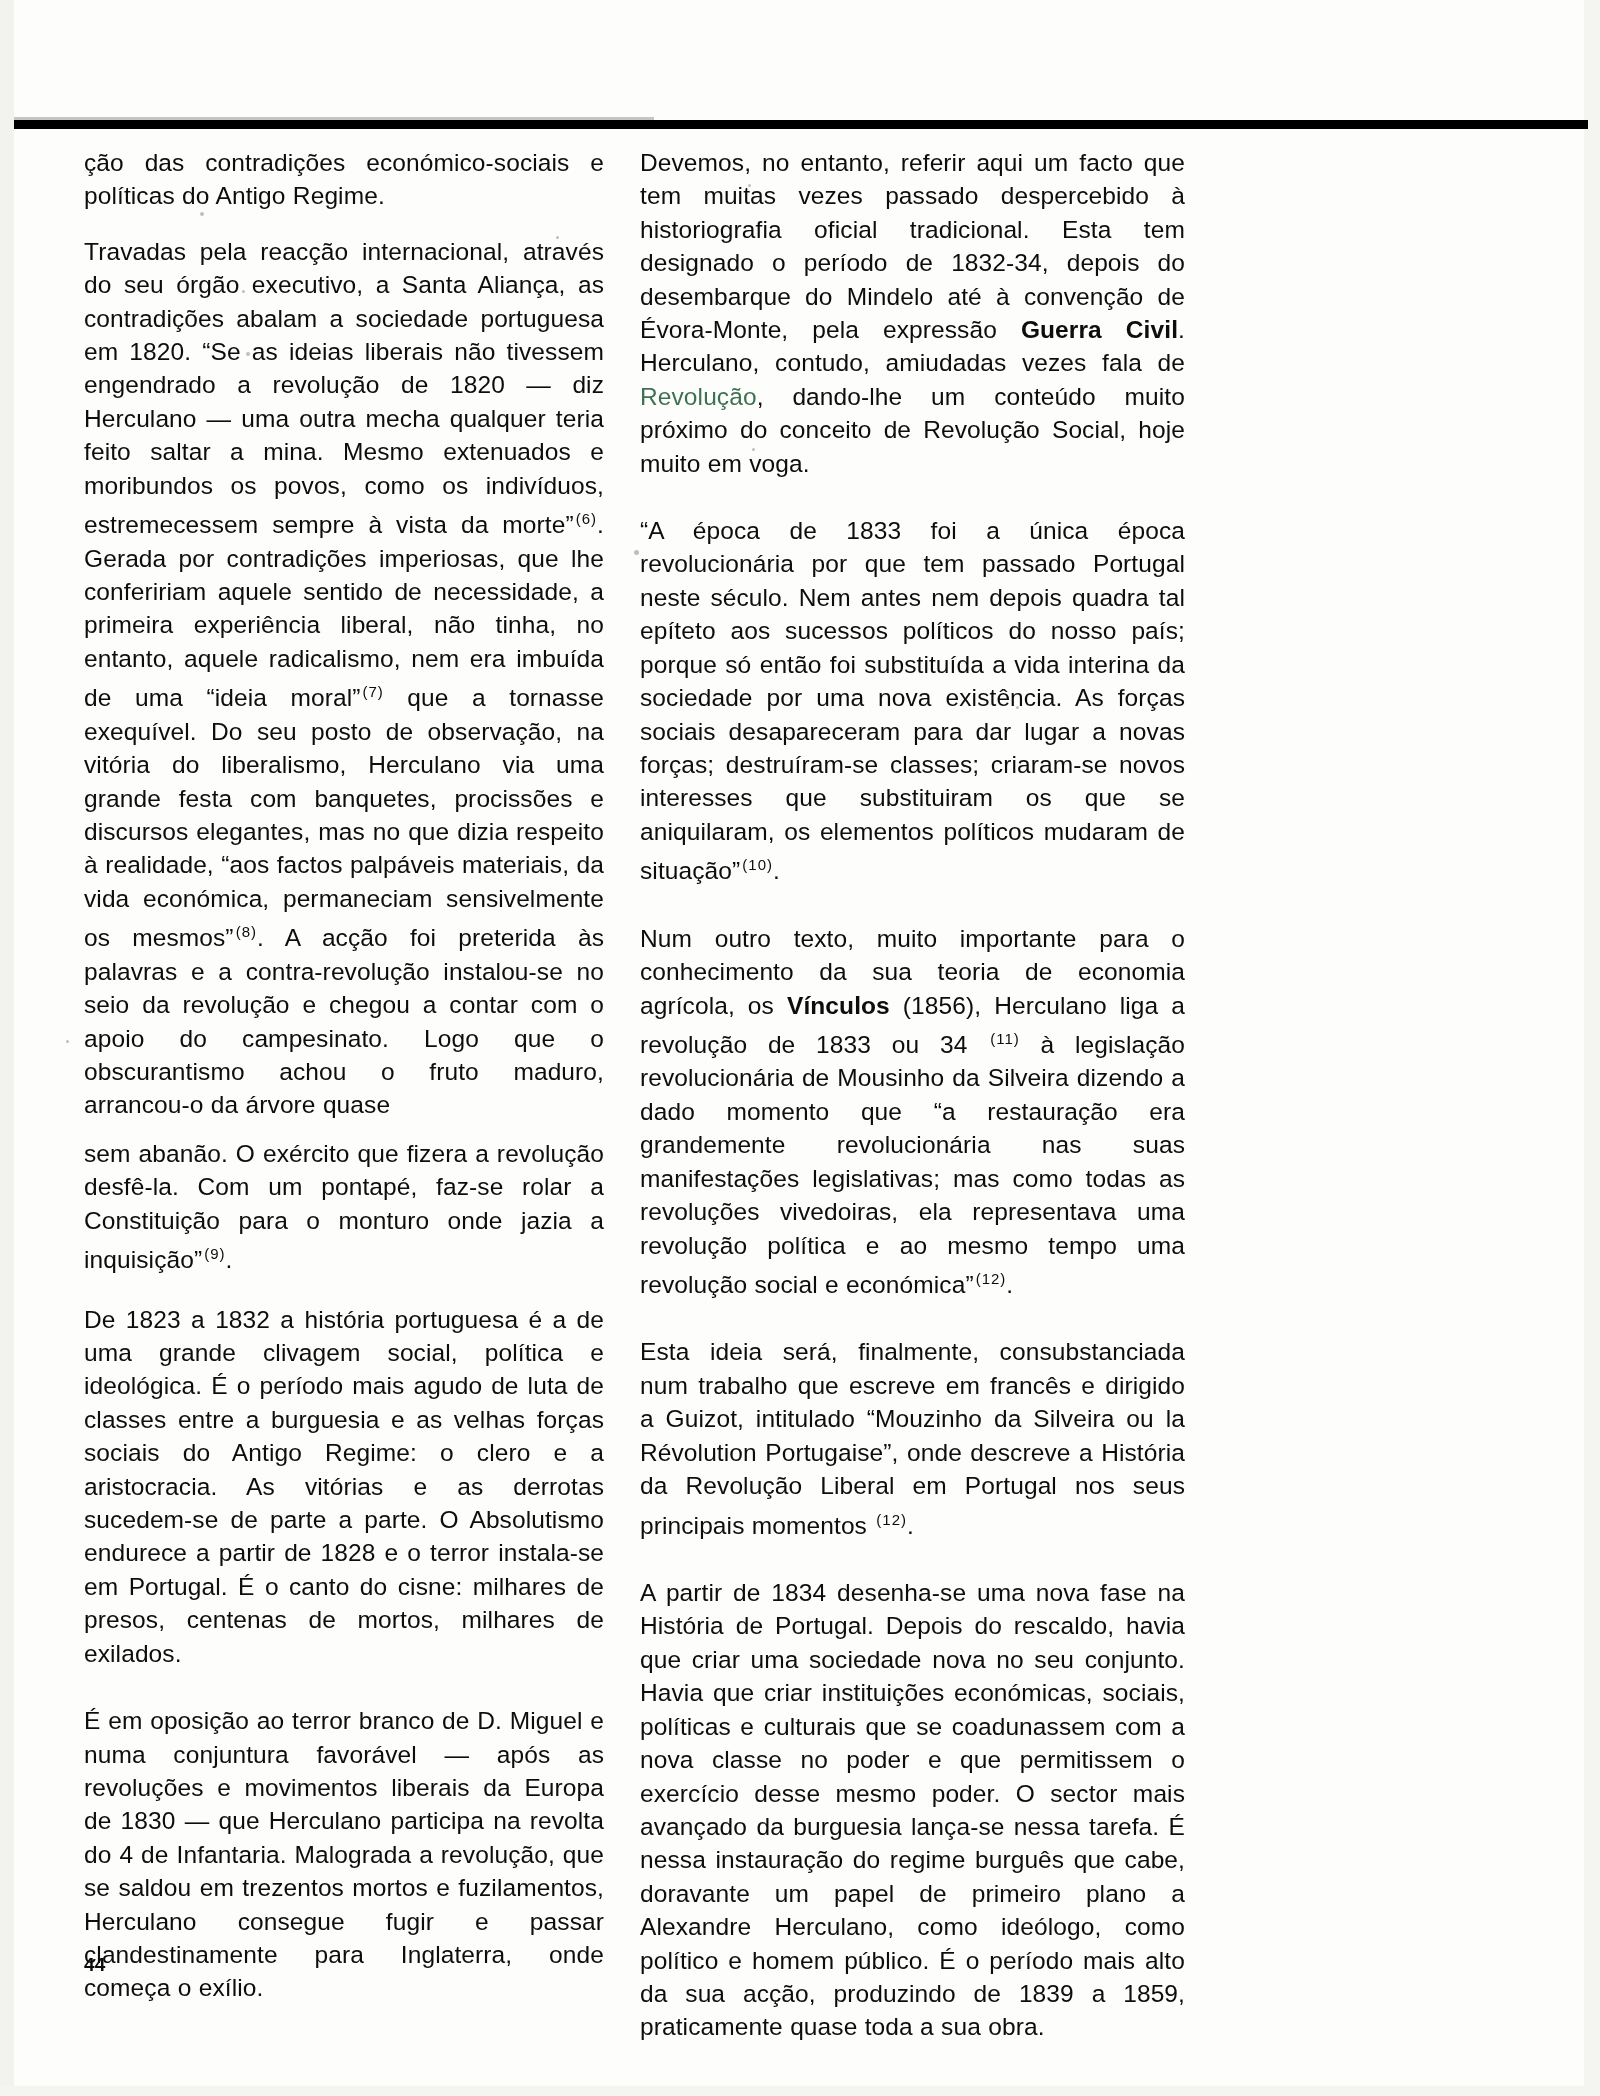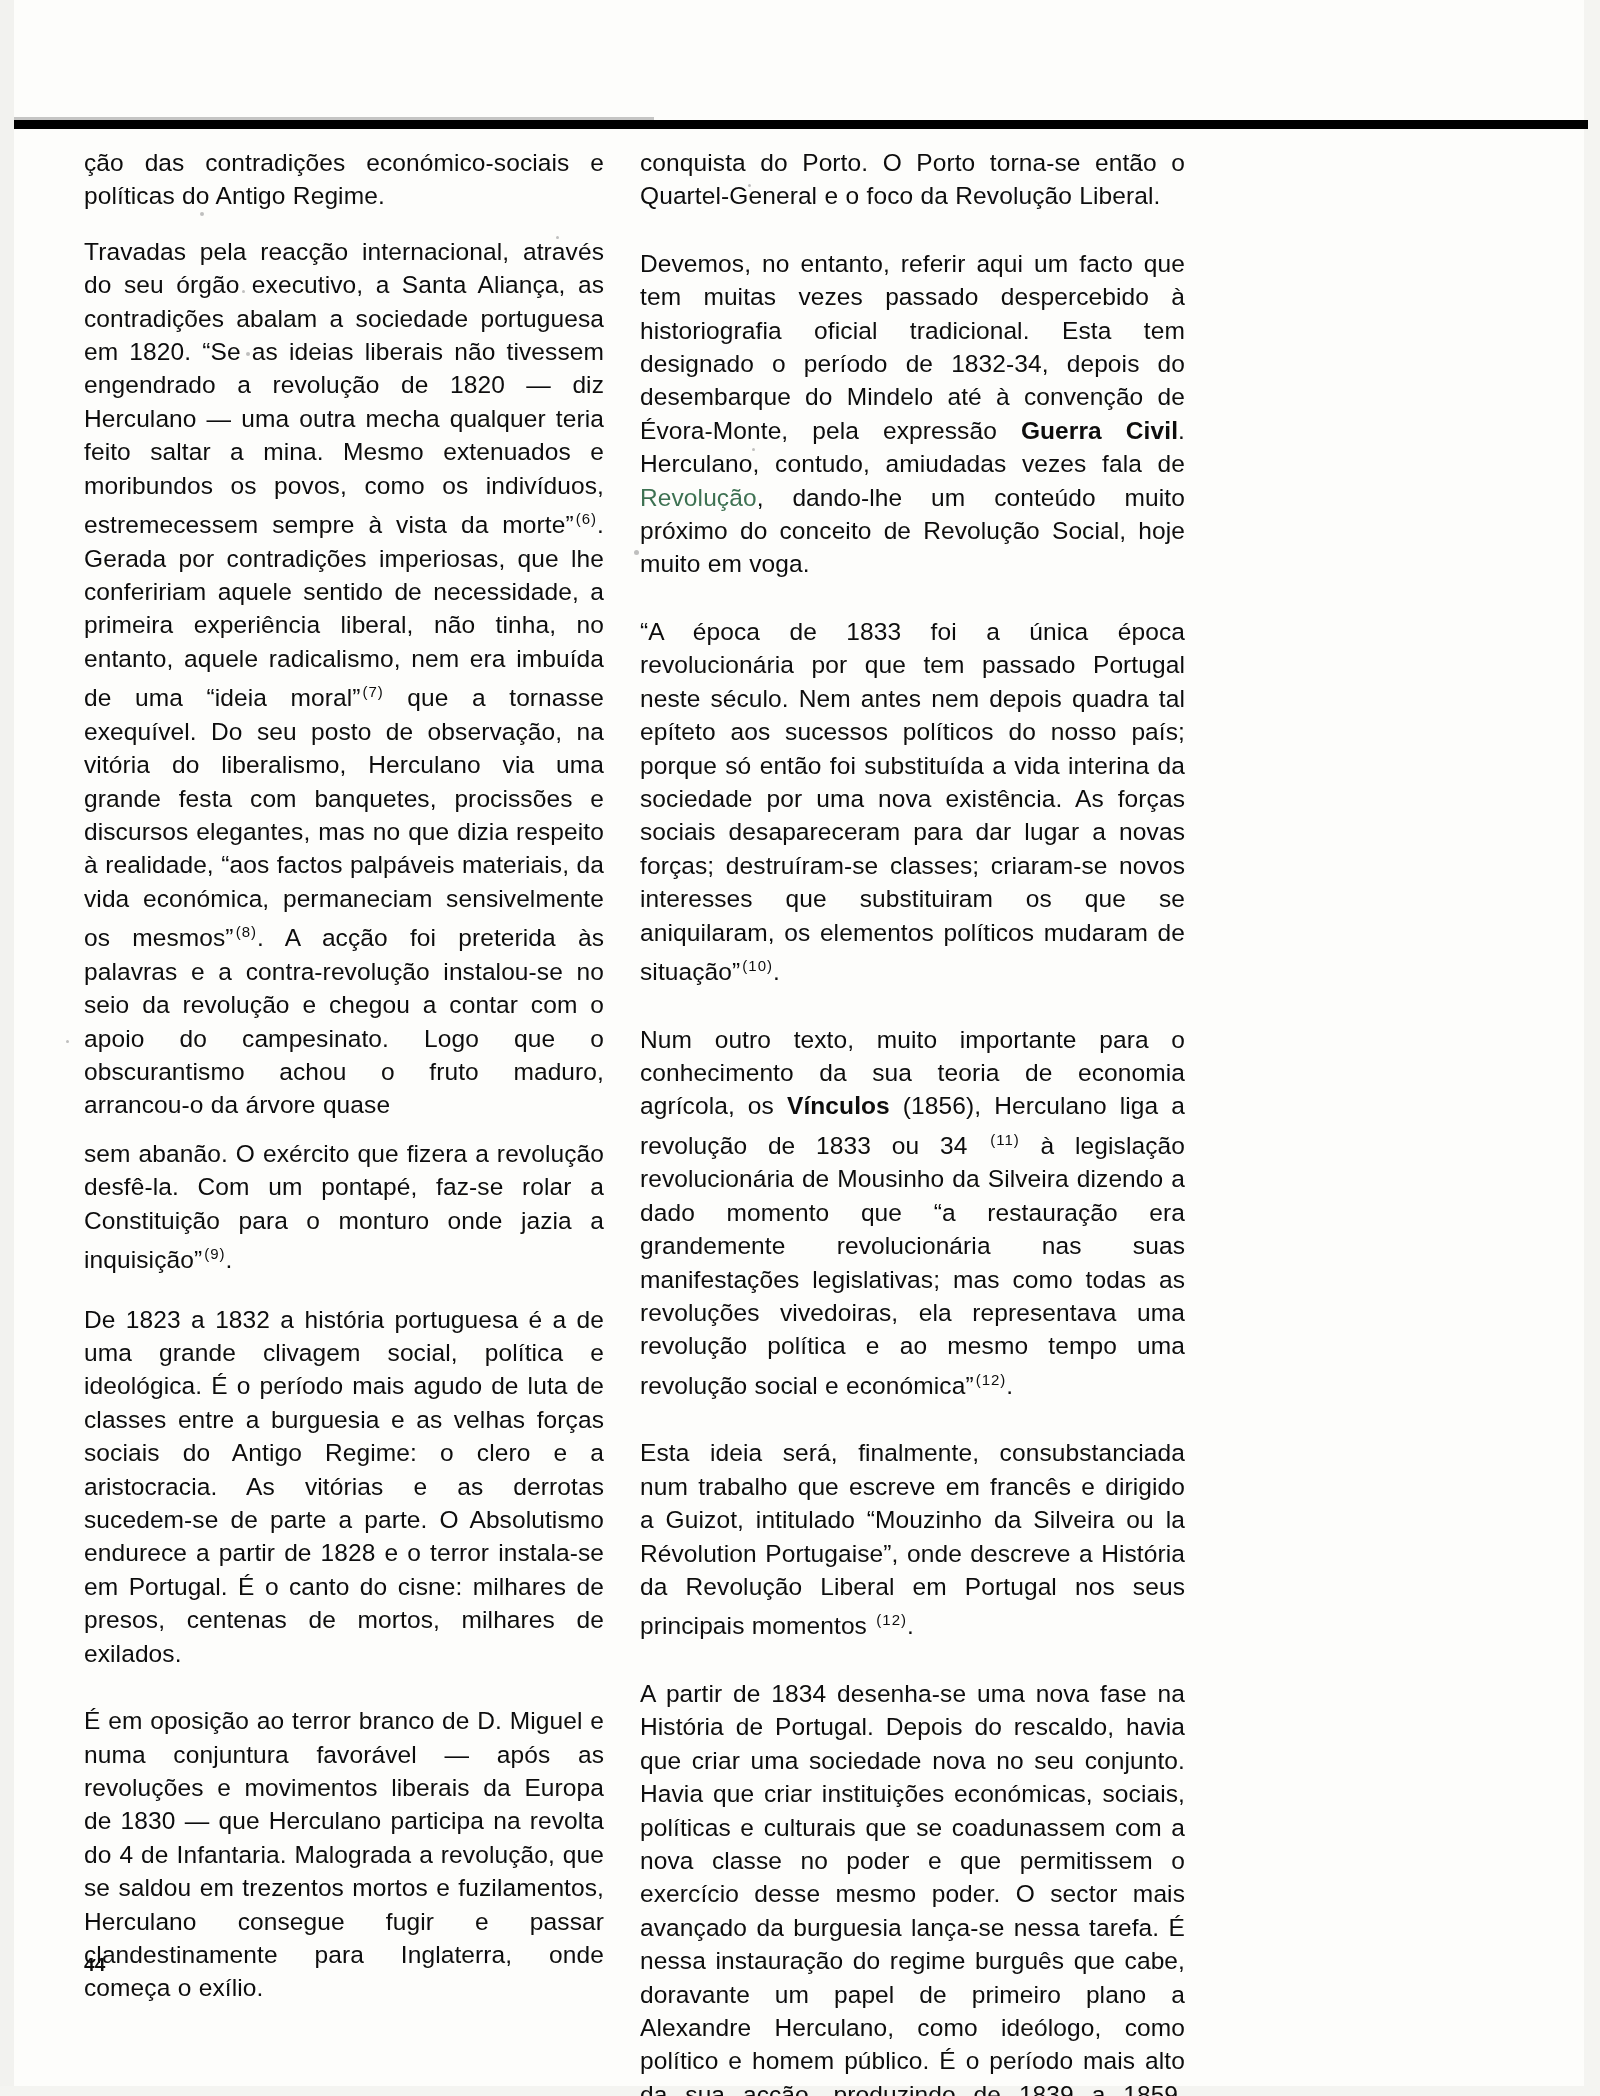--- a/index.html
+++ b/index.html
@@ -165,21 +165,20 @@
 
       <p class="para nogap" id="p1a">Travadas pela reacção internacional, através do seu órgão executivo, a Santa Aliança, as contradições abalam a sociedade portuguesa em 1820. “Se as ideias liberais não tivessem engendrado a revolução de 1820 — diz Herculano — uma outra mecha qualquer teria feito saltar a mina. Mesmo extenuados e moribundos os povos, como os indivíduos, estremecessem sempre à vista da morte”<sup class="fn">(6)</sup>. Gerada por contradições imperiosas, que lhe confeririam aquele sentido de necessidade, a primeira experiência liberal, não tinha, no entanto, aquele radicalismo, nem era imbuída de uma “ideia moral”<sup class="fn">(7)</sup> que a tornasse exequível. Do seu posto de observação, na vitória do liberalismo, Herculano via uma grande festa com banquetes, procissões e discursos elegantes, mas no que dizia respeito à realidade, “aos factos palpáveis materiais, da vida económica, permaneciam sensivelmente os mesmos”<sup class="fn">(8)</sup>. A acção foi preterida às palavras e a contra-revolução instalou-se no seio da revolução e chegou a contar com o apoio do campesinato. Logo que o obscurantismo achou o fruto maduro, arrancou-o da árvore quase</p>
       <p class="para" id="p1b" style="margin-top:15px;">sem abanão. O exército que fizera a revolução desfê-la. Com um pontapé, faz-se rolar a Constituição para o monturo onde jazia a inquisição”<sup class="fn">(9)</sup>.</p>
       <p class="para loose" id="p2">De 1823 a 1832 a história portuguesa é a de uma grande clivagem social, política e ideológica. É o período mais agudo de luta de classes entre a burguesia e as velhas forças sociais do Antigo Regime: o clero e a aristocracia. As vitórias e as derrotas sucedem-se de parte a parte. O Absolutismo endurece a partir de 1828 e o terror instala-se em Portugal. É o canto do cisne: milhares de presos, centenas de mortos, milhares de exilados.</p>
       <p class="para loose" id="p3">É em oposição ao terror branco de D. Miguel e numa conjuntura favorável — após as revoluções e movimentos liberais da Europa de 1830 — que Herculano participa na revolta do 4 de Infantaria. Malograda a revolução, que se saldou em trezentos mortos e fuzilamentos, Herculano consegue fugir e passar clandestinamente para Inglaterra, onde começa o exílio.</p>
 
     </div>
 
     <div class="col col-right">
 
-      <p class="para loose" id="r1">conquista do Porto. O Porto torna-se então o Quartel-General e o foco da Revolução Liberal.</p>
       <p class="para loose" id="r2">Devemos, no entanto, referir aqui um facto que tem muitas vezes passado despercebido à historiografia oficial tradicional. Esta tem designado o período de 1832-34, depois do desembarque do Mindelo até à convenção de Évora-Monte, pela expressão <b>Guerra Civil</b>. Herculano, contudo, amiudadas vezes fala de <span class="faint">Revolução</span>, dando-lhe um conteúdo muito próximo do conceito de Revolução Social, hoje muito em voga.</p>
       <p class="para loose" id="r3">“A época de 1833 foi a única época revolucionária por que tem passado Portugal neste século. Nem antes nem depois quadra tal epíteto aos sucessos políticos do nosso país; porque só então foi substituída a vida interina da sociedade por uma nova existência. As forças sociais desapareceram para dar lugar a novas forças; destruíram-se classes; criaram-se novos interesses que substituiram os que se aniquilaram, os elementos políticos mudaram de situação”<sup class="fn">(10)</sup>.</p>
       <p class="para loose" id="r4">Num outro texto, muito importante para o conhecimento da sua teoria de economia agrícola, os <b>Vínculos</b> (1856), Herculano liga a revolução de 1833 ou 34 <sup class="fn">(11)</sup> à legislação revolucionária de Mousinho da Silveira dizendo a dado momento que “a restauração era grandemente revolucionária nas suas manifestações legislativas; mas como todas as revoluções vivedoiras, ela representava uma revolução política e ao mesmo tempo uma revolução social e económica”<sup class="fn">(12)</sup>.</p>
       <p class="para loose" id="r5">Esta ideia será, finalmente, consubstanciada num trabalho que escreve em francês e dirigido a Guizot, intitulado “Mouzinho da Silveira ou la Révolution Portugaise”, onde descreve a História da Revolução Liberal em Portugal nos seus principais momentos <sup class="fn">(12)</sup>.</p>
       <p class="para" id="r6">A partir de 1834 desenha-se uma nova fase na História de Portugal. Depois do rescaldo, havia que criar uma sociedade nova no seu conjunto. Havia que criar instituições económicas, sociais, políticas e culturais que se coadunassem com a nova classe no poder e que permitissem o exercício desse mesmo poder. O sector mais avançado da burguesia lança-se nessa tarefa. É nessa instauração do regime burguês que cabe, doravante um papel de primeiro plano a Alexandre Herculano, como ideólogo, como político e homem público. É o período mais alto da sua acção, produzindo de 1839 a 1859, praticamente quase toda a sua obra.</p>
 
     </div>
 
   </div>
 

